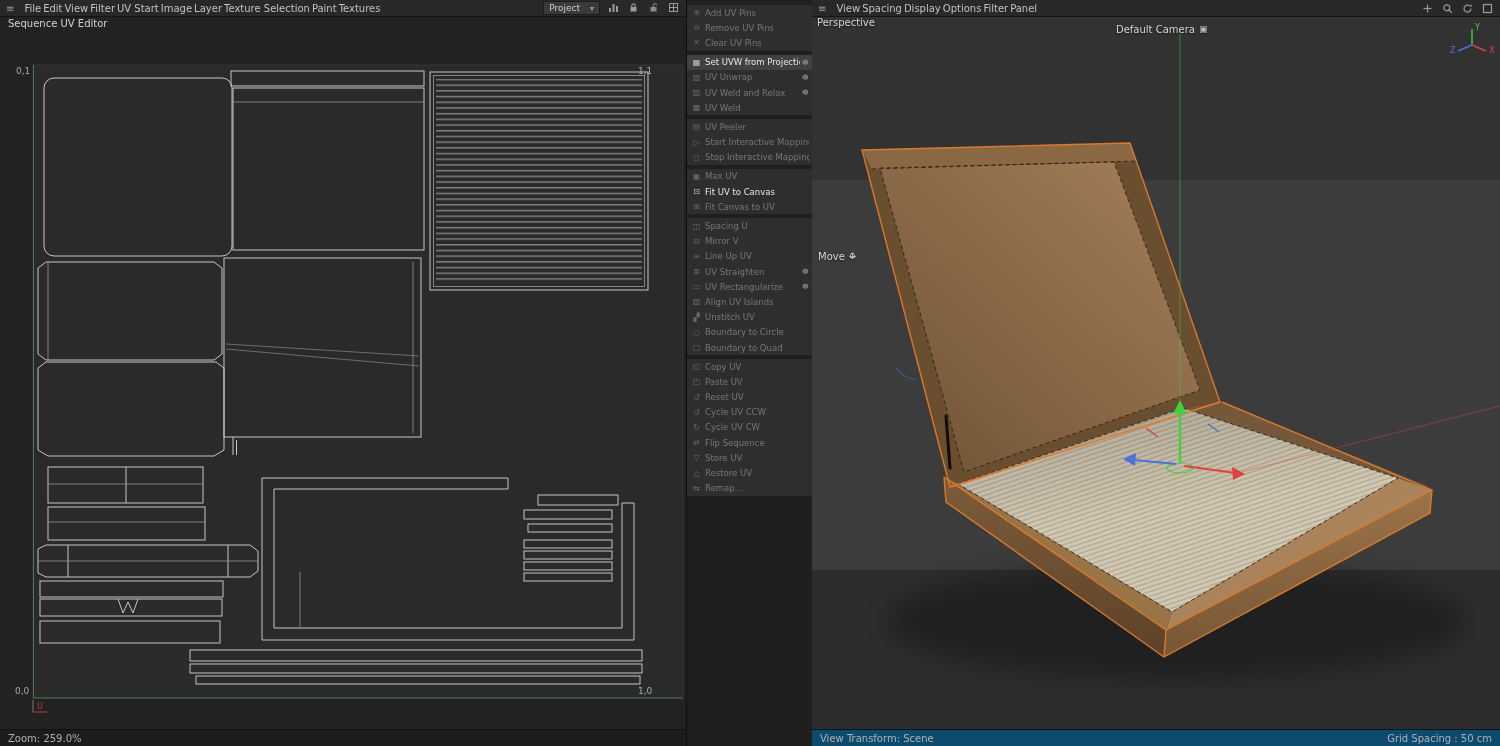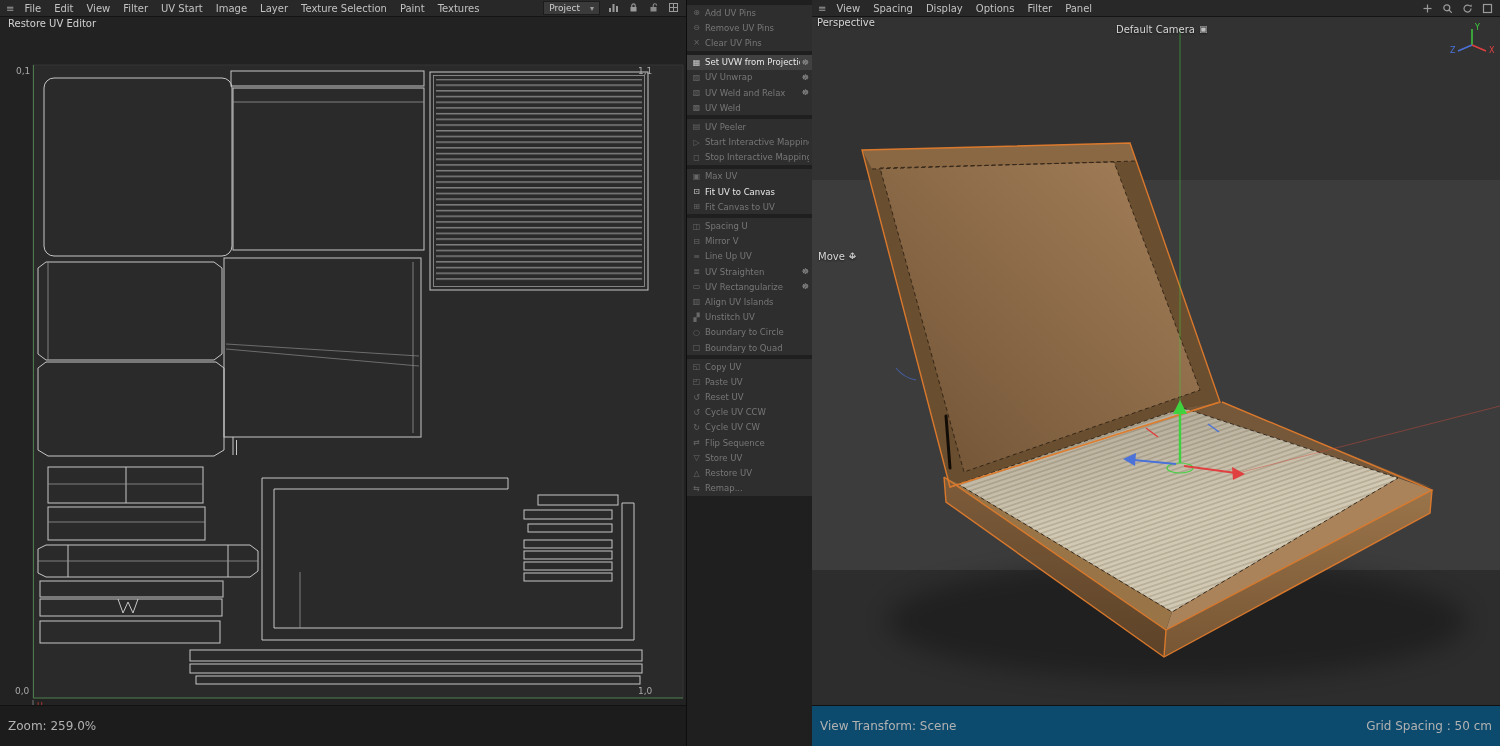--- a/index.html
+++ b/index.html
@@ -1,32 +1,32 @@
 <!DOCTYPE html>
 <html><head>
 <meta charset="utf-8">
 <style>
   html,body{margin:0;padding:0}
   body{width:1500px;height:746px;background:#1e1e1e;font-family:"DejaVu Sans",sans-serif;color:#c8c8c8;overflow:hidden;position:relative}
   .panel{position:absolute;top:0;height:746px}
   
   .menubar{display:flex;align-items:center;height:16px;background:#282828;border-bottom:1px solid #141414;padding:0 6px;gap:10px;font-size:10px;position:relative;z-index:5}
   .hamb{color:#9a9a9a;font-size:10px;cursor:pointer}
-  .menu{display:flex;gap:13px}
+  .menu{display:flex;gap:2px}
   .menu-item{color:#c2c2c2;cursor:default;white-space:nowrap}
   .mb-right{margin-left:auto;display:flex;align-items:flex-start;gap:7px}
   .project-select{display:flex;align-items:center;gap:10px;background:#3a3a3a;border:1px solid #1c1c1c;height:12px;padding:0 5px;font-size:9px;color:#cfcfcf;cursor:pointer}
   .project-select .arr{font-size:8px;color:#9a9a9a}
   .mb-icon{display:inline-flex;align-items:center;justify-content:center;width:13px;height:13px;cursor:pointer}
   .mb-icon svg{display:block}
   
   #uv-panel{left:0;width:686px;background:#222}
   .panel-title{position:absolute;top:18px;left:8px;font-size:10px;color:#d2d2d2;z-index:4}
   #uv-svg{position:absolute;top:16px;left:0;z-index:1}
-  .statusbar{position:absolute;bottom:0;left:0;right:0;height:16px;background:#1c1c1c;border-top:1px solid #111;display:flex;align-items:center;font-size:12px;color:#b2b2b2;z-index:6;padding:12px 8px}
+  .statusbar{position:absolute;bottom:0;left:0;right:0;height:16px;background:#1c1c1c;border-top:1px solid #111;display:flex;align-items:center;font-size:10px;color:#b2b2b2;z-index:6;padding:0 8px}
   
   #cmd-panel{left:686px;width:126px;background:#1f1f1f;border-left:1px solid #0d0d0d;box-sizing:border-box}
   .cmd-list{padding-top:5px}
   .cmd-row{display:flex;align-items:center;height:15.2px;padding:0 3px 0 4px;font-size:8.5px;color:#e8e8e8;background:#2e2e2e;cursor:pointer;white-space:nowrap}
   .cmd-row.disabled{color:#777}
   .cmd-row.highlight{background:#414141}
   .cmd-row.gap{margin-top:4px}
   .cicon{width:11px;min-width:11px;text-align:center;margin-right:3px;font-size:8px;color:#cfcfcf}
   .cmd-row.disabled .cicon{color:#686868}
   .clabel{flex:1;overflow:hidden}
@@ -92,21 +92,21 @@
             <g fill="none" stroke="#9a9a9a" stroke-width="1">
               <rect x="1.5" y="1.5" width="8" height="8"></rect>
               <line x1="5.5" y1="1.5" x2="5.5" y2="9.5"></line>
               <line x1="1.5" y1="5.5" x2="9.5" y2="5.5"></line>
             </g>
           </svg>
       </span>
     </div>
   </div>
 
-  <div class="panel-title">Restore UV Editor</div>
+  <div class="panel-title">Sequence UV Editor</div>
 
   <svg id="uv-svg" width="686" height="714" viewBox="0 0 686 714">
     <defs>
       <pattern id="uvstripes" width="8" height="5.7" patternUnits="userSpaceOnUse">
         <line x1="0" y1="0.8" x2="8" y2="0.8" stroke="#a8a8a8" stroke-width="1"></line>
       </pattern>
     </defs>
     <rect x="0" y="0" width="686" height="714" fill="#222222"></rect>
     <rect x="33" y="49" width="650" height="633" fill="#2a2a2a" stroke="#343434"></rect>
 

